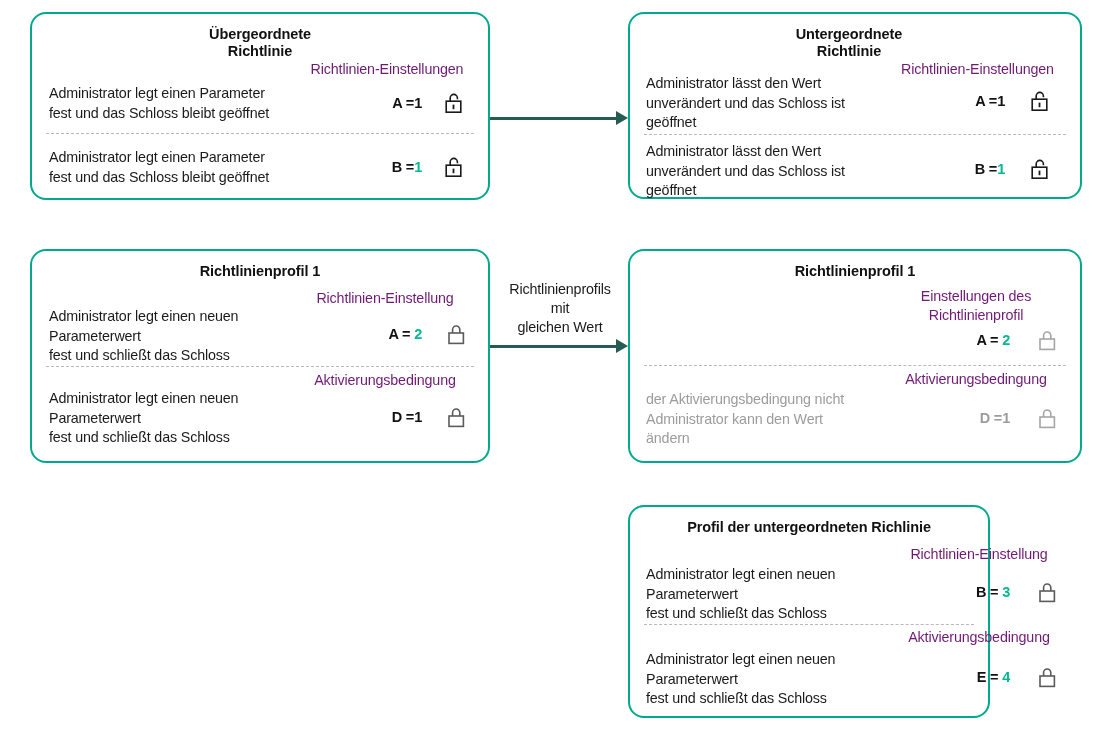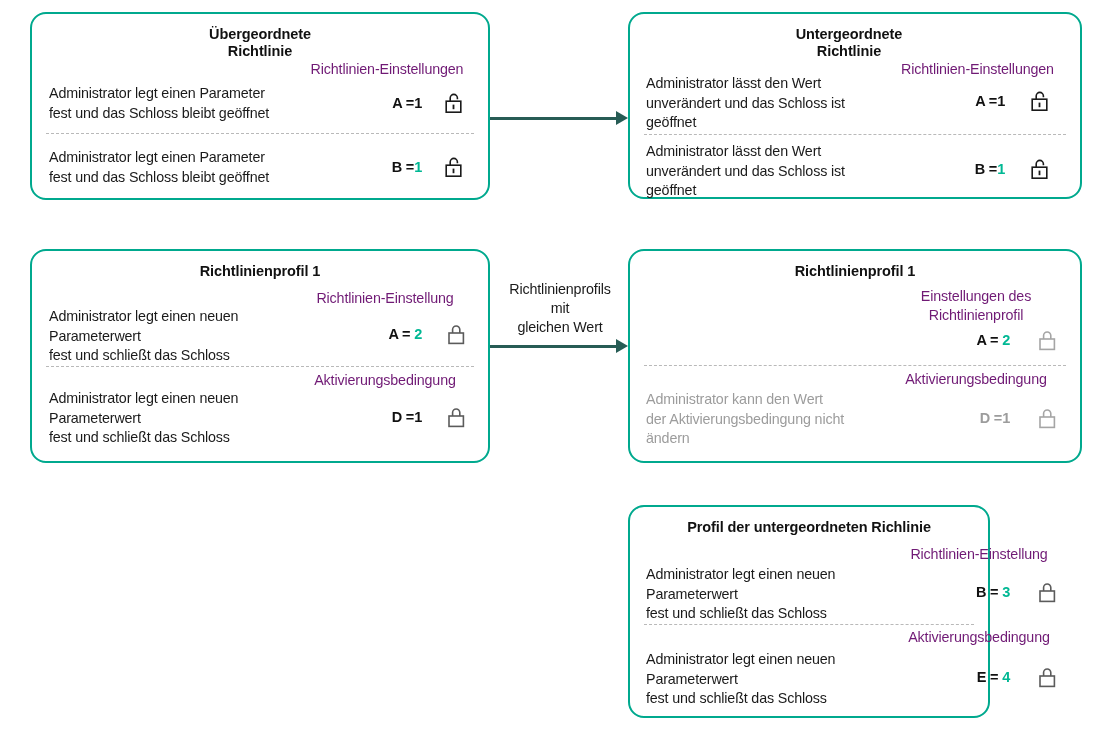--- a/index.html
+++ b/index.html
@@ -327,22 +327,22 @@
     </div>
 
     <div class="divider" style="left:14px; right:14px; top:114px;"></div>
 
     <div class="row" style="top:119px; height:92px;">
       <div class="row-inner">
         <div class="col-head" style="left:246px; top:0px; width:200px;">
           <div>Aktivierungsbedingung</div>
         </div>
         <div class="col-desc muted" style="left:16px; top:20px; width:245px;">
+          <div>der Aktivierungsbedingung nicht</div>
           <div>Administrator kann den Wert</div>
-          <div>der Aktivierungsbedingung nicht</div>
           <div>ändern</div>
         </div>
         <div class="col-val muted" style="left:290px; top:40px; width:90px;">
           <span>D</span>
           <span>=</span><span>1</span>
         </div>
         <div class="col-lock" style="left:405px; top:35px;">
           <svg viewBox="0 0 26 26">
               <g fill="none" stroke="#a5a5a5" stroke-width="1.6">
             <rect x="5.0" y="12.0" width="14.4" height="10.4"></rect>

